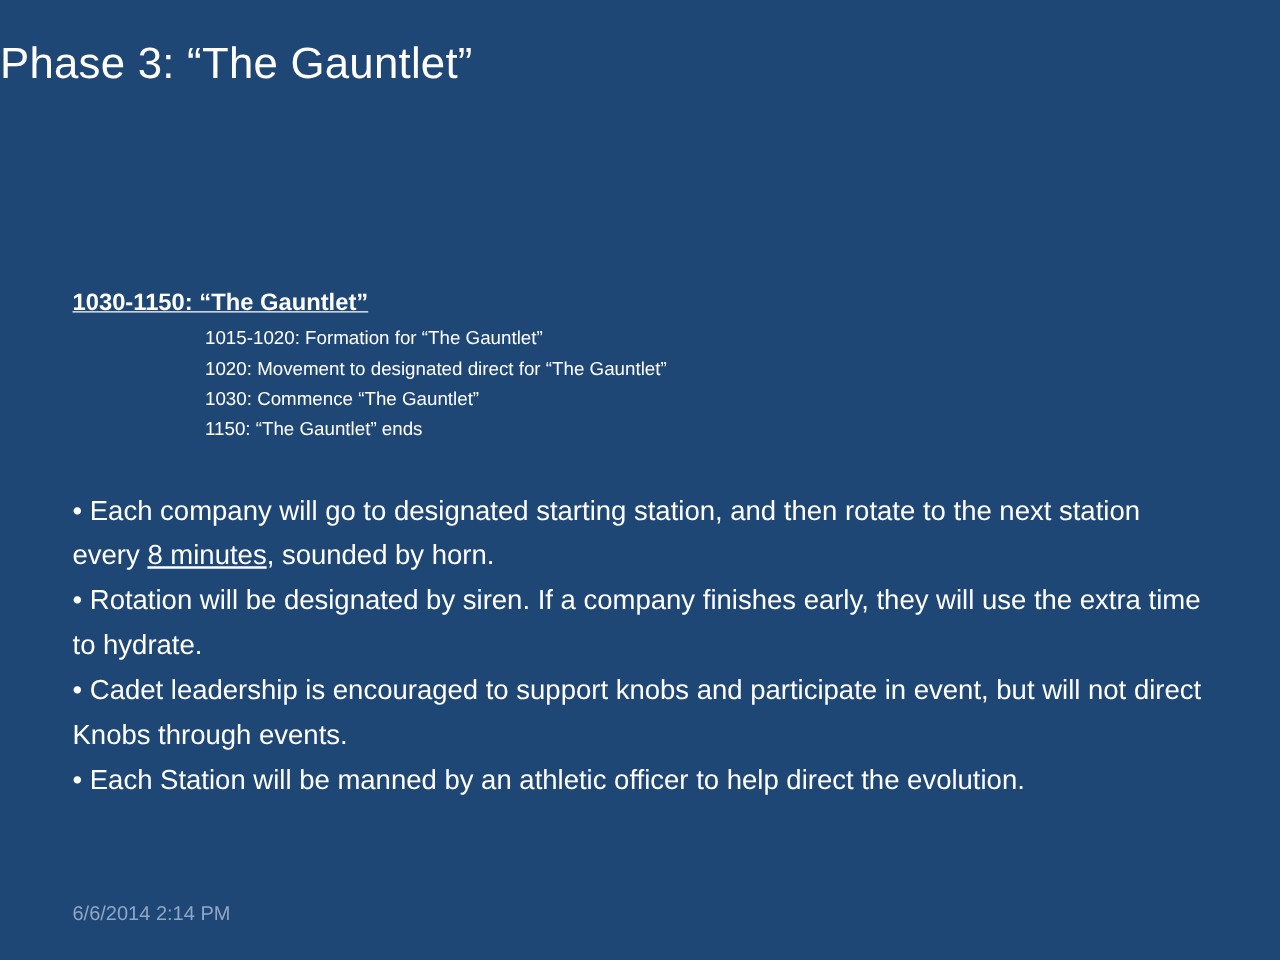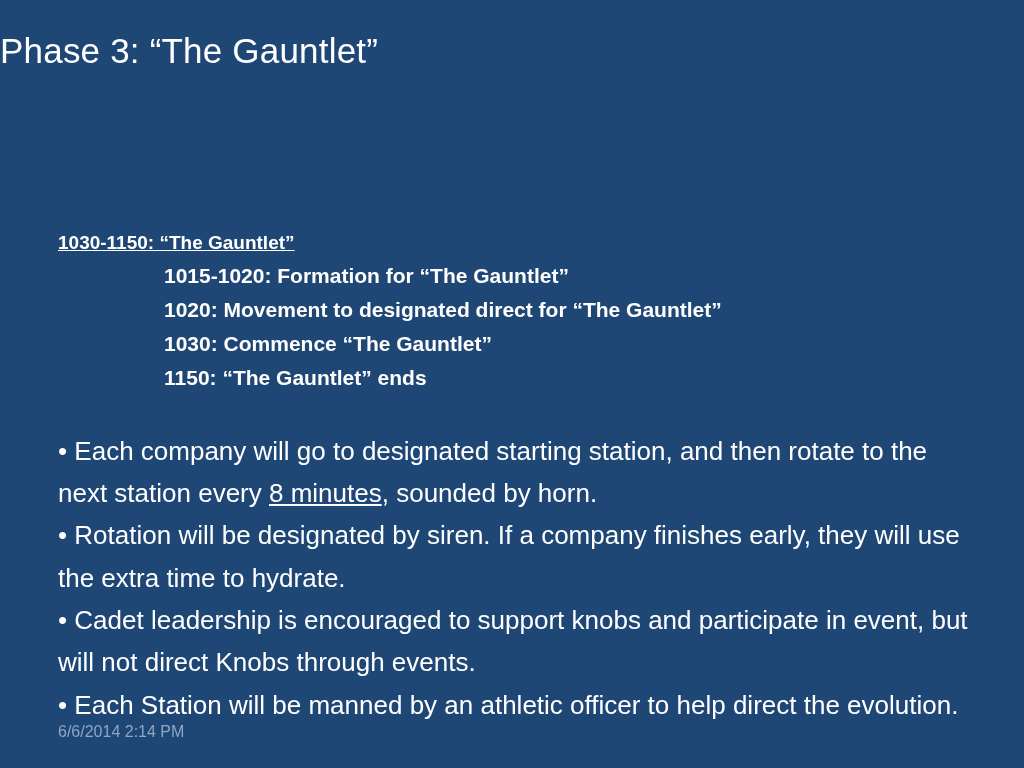--- a/index.html
+++ b/index.html
@@ -44,36 +44,36 @@
     text-decoration: underline;
     line-height: 1.55;
     margin-bottom: 2px;
   }
   .schedule-list {
     margin: 0;
     padding: 0;
     list-style: none;
   }
   .schedule-list li {
-    font-size: 21px;
+    font-size: 15px;
     line-height: 1.62;
     padding-left: 106px;
-    font-weight: 700;
+    font-weight: 400;
     white-space: nowrap;
   }
   .gap {
     height: 34px;
   }
   .bullets {
     margin: 0;
     padding: 0;
     list-style: none;
   }
   .bullets li {
-    font-size: 26px;
+    font-size: 22px;
     line-height: 1.63;
     font-weight: 400;
     margin-bottom: 0;
   }
   .bullets li .u {
     text-decoration: underline;
   }
   .footer-date {
     position: absolute;
     left: 58px;

